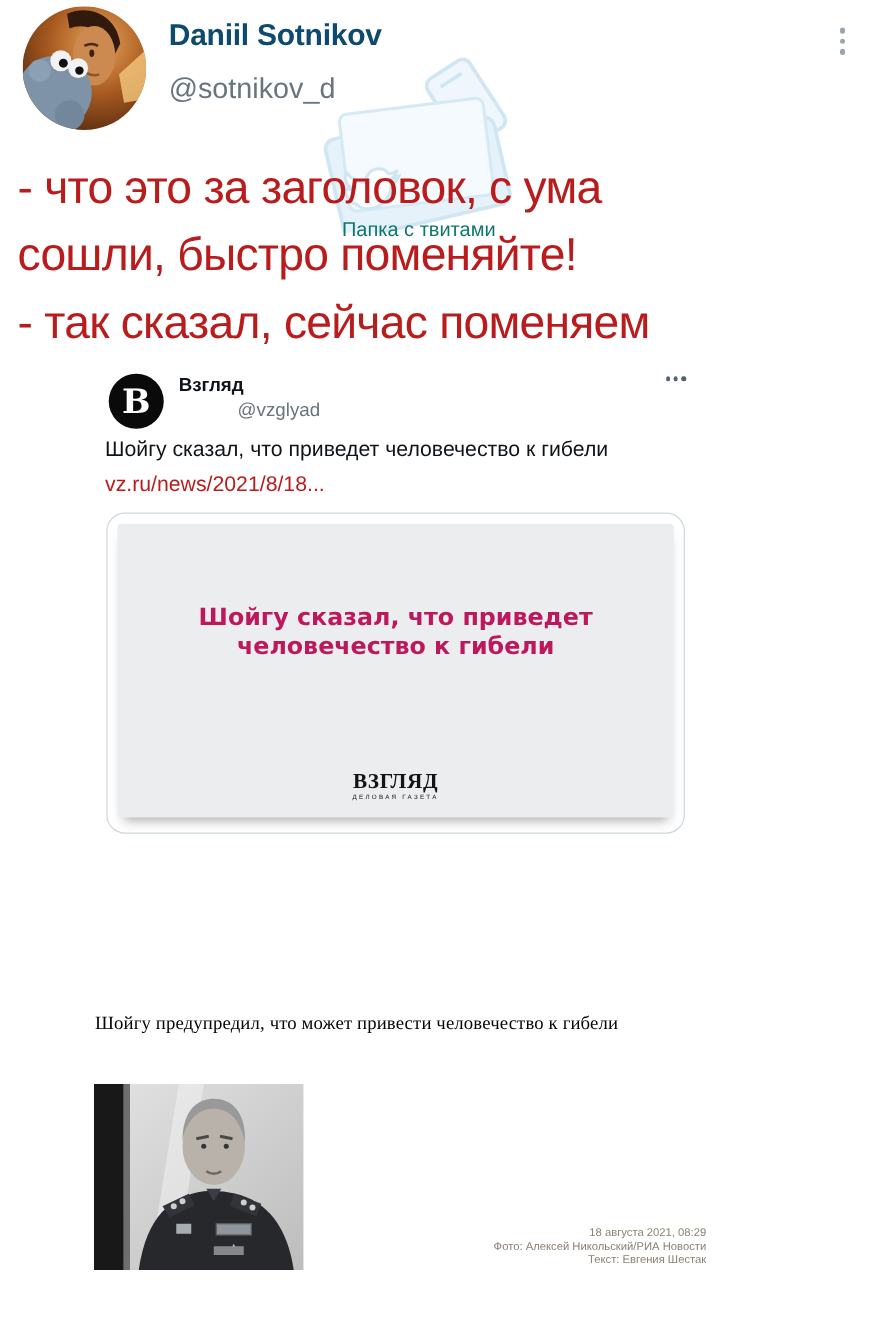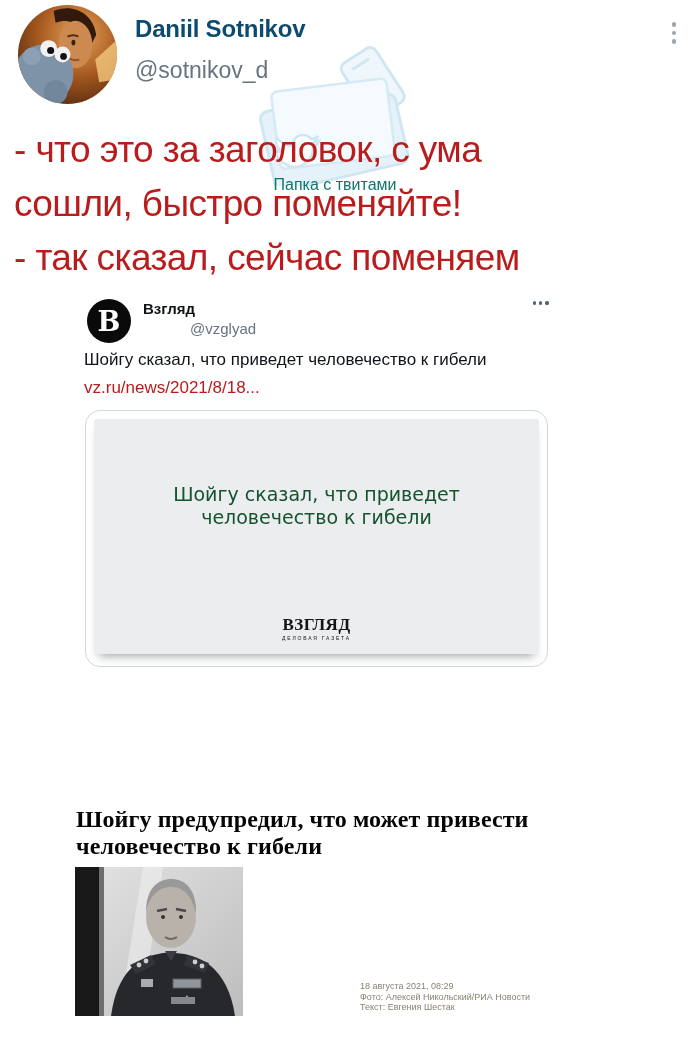--- a/index.html
+++ b/index.html
@@ -31,31 +31,31 @@
   .q-dots i{width:3.2px;height:3.2px;border-radius:50%;background:#536471;display:block;}
   .q-text{left:84px;top:350px;width:480px;font-size:17px;color:#0f1419;}
   .q-link{left:84px;top:378px;font-size:17px;color:#b91c1c;cursor:pointer;text-decoration:none;}
 
   
   .card{left:85px;top:410px;width:463px;height:257px;background:#fff;border:1.5px solid #cfd9de;
         border-radius:15px;box-sizing:border-box;cursor:pointer;}
   .card-img{position:absolute;left:8px;right:8px;top:8px;bottom:12px;background:#ebedef;border-radius:3px;
             box-shadow:0 7px 9px -5px rgba(90,90,90,0.55);}
   .card-title{position:absolute;left:0;top:64px;width:100%;text-align:center;
-              font-family:"DejaVu Sans","Liberation Sans",sans-serif;font-weight:normal;
-              font-size:19px;line-height:23px;color:#14532d;}
+              font-family:"DejaVu Sans","Liberation Sans",sans-serif;font-weight:bold;
+              font-size:19px;line-height:23px;color:#be185d;}
   .card-logo{position:absolute;left:0;bottom:13px;width:100%;text-align:center;}
   .card-logo .lg{font-family:"Liberation Serif",serif;font-weight:900;font-size:17px;letter-spacing:0.5px;color:#141414;}
   .card-logo .sub{font-size:5px;letter-spacing:1.8px;color:#141414;margin-top:0px;}
 
   
-  .headline{left:76px;top:806px;width:540px;font-family:"Liberation Serif",serif;font-weight:bold;
-            font-size:24px;line-height:26.5px;color:#050505;letter-spacing:0.1px;}
+  .headline{left:76px;top:806px;width:540px;font-family:"Liberation Serif",serif;font-weight:normal;
+            font-size:15px;line-height:26.5px;color:#050505;letter-spacing:0.1px;}
   .photo{left:75px;top:867px;width:168px;height:149px;overflow:hidden;}
-  .meta{left:360px;top:981px;width:205px;text-align:left;font-size:9px;line-height:10.5px;color:#8b8173;}
+  .meta{left:360px;top:981px;width:205px;text-align:right;font-size:9px;line-height:10.5px;color:#8b8173;}
 </style>
 </head>
 <body>
 
 <div id="screen">
 
   <svg class="abs wm-icon" viewBox="0 0 172 142">
     <g opacity="0.9">
       <g transform="rotate(-33 118 38)">
         <rect x="100" y="8" width="40" height="64" rx="7" fill="#eef7fc" stroke="#c9e4f2" stroke-width="3"></rect>

